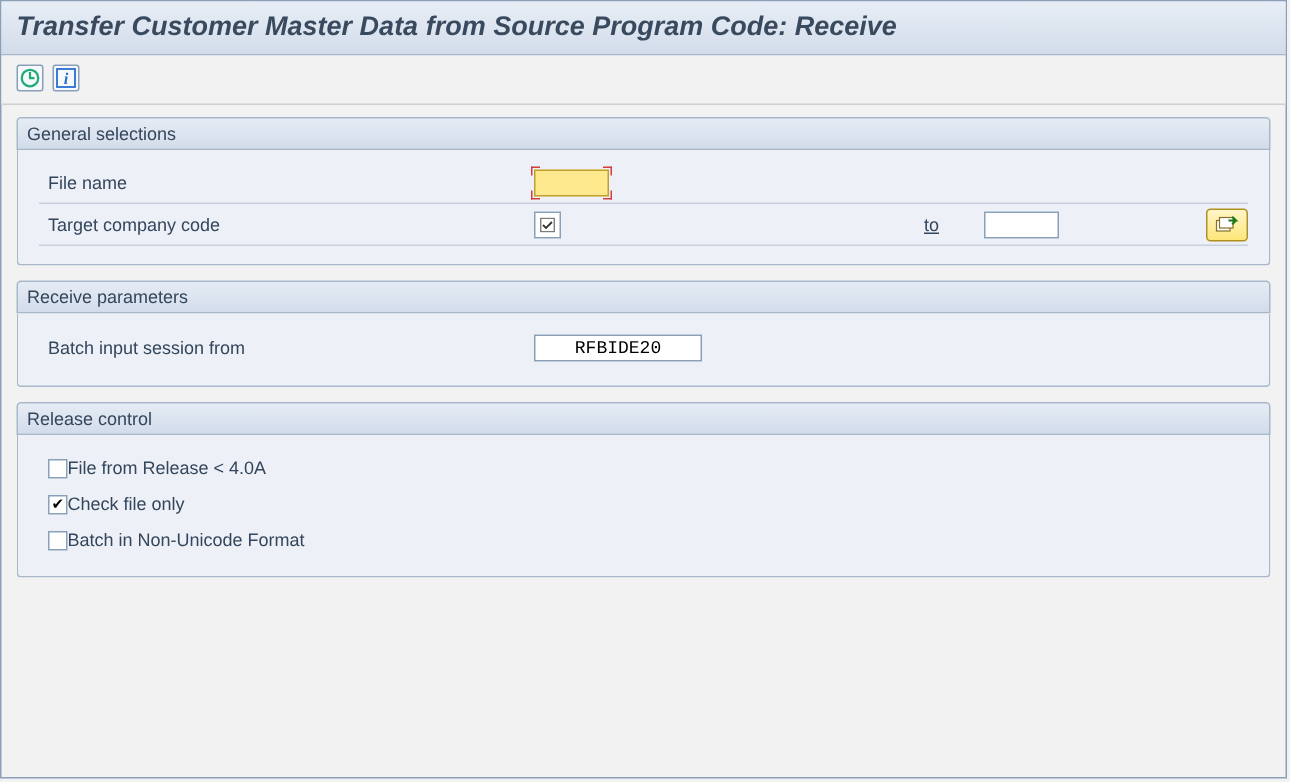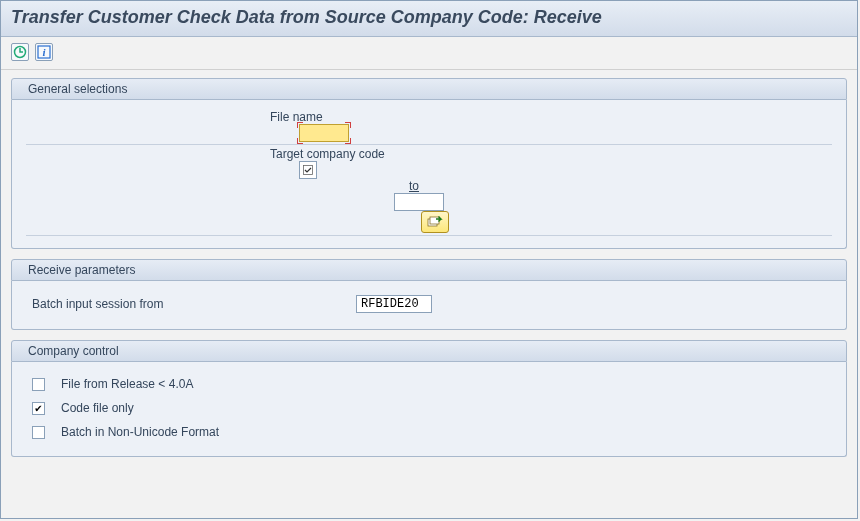--- a/index.html
+++ b/index.html
@@ -54,21 +54,21 @@
   .content {
     padding: 8px 10px;
   }
   .group {
     margin-bottom: 10px;
   }
   .group-header {
     background: linear-gradient(#e6ecf5, #d2dcea);
     border: 1px solid #a8b8cc;
     border-radius: 3px 3px 0 0;
-    padding: 3px 16px;
+    padding: 3px 6px;
     color: #34465c;
     font-size: 12px;
   }
   .group-body {
     background: #edf1f7;
     border: 1px solid #a8b8cc;
     border-top: none;
     border-radius: 0 0 3px 3px;
     padding: 10px 14px 12px 14px;
   }
@@ -142,46 +142,45 @@
     border: 1px solid #b09020;
     border-radius: 3px;
     display: flex; align-items: center; justify-content: center;
     cursor: pointer;
   }
   .cb-row {
     display: flex;
     align-items: center;
     min-height: 24px;
     padding-left: 6px;
-    gap: 16px;
+    gap: 0;
     color: #34465c;
   }
   .sap-checkbox {
     width: 13px; height: 13px;
     border: 1px solid #8aa0b8;
     background: #fff;
     display: inline-flex;
     align-items: center; justify-content: center;
     font-size: 10px;
     color: #000;
     cursor: pointer;
   }
   .underline-row {
     border-bottom: 1px solid #c6d0de;
     padding-bottom: 2px;
-    flex-direction: column;
   }
 </style>
 </head>
 <body>
 
 <div class="window">
 
   <div class="title-bar">
-    <h1>Transfer Customer Check Data from Source Company Code: Receive</h1>
+    <h1>Transfer Customer Master Data from Source Program Code: Receive</h1>
   </div>
 
   <div class="toolbar">
     <div class="tb-btn">
       <svg width="14" height="14" viewBox="0 0 14 14">
         <circle cx="7" cy="7" r="5.5" fill="none" stroke="#2a7" stroke-width="1.5"></circle>
         <path d="M7 3 L7 7 L10 7" stroke="#2a7" stroke-width="1.5" fill="none"></path>
       </svg>
     </div>
     <div class="tb-btn">
@@ -235,36 +234,36 @@
         </div>
       </div>
     </div>
 
     <div class="group">
       <div class="group-header">Receive parameters</div>
       <div class="group-body">
         <div class="row">
           <div class="label-col">Batch input session from</div>
           <div class="field-col">
-            <input type="text" class="sap-input" style="width: 76px;" value="RFBIDE20">
+            <input type="text" class="sap-input" style="width: 112px; text-align: center;" value="RFBIDE20">
           </div>
         </div>
       </div>
     </div>
 
     <div class="group">
-      <div class="group-header">Company control</div>
+      <div class="group-header">Release control</div>
       <div class="group-body">
         <div class="cb-row">
           <span class="sap-checkbox"></span>
           <span>File from Release &lt; 4.0A</span>
         </div>
         <div class="cb-row">
           <span class="sap-checkbox">✔</span>
-          <span>Code file only</span>
+          <span>Check file only</span>
         </div>
         <div class="cb-row">
           <span class="sap-checkbox"></span>
           <span>Batch in Non-Unicode Format</span>
         </div>
       </div>
     </div>
 
   </div>
 </div>

